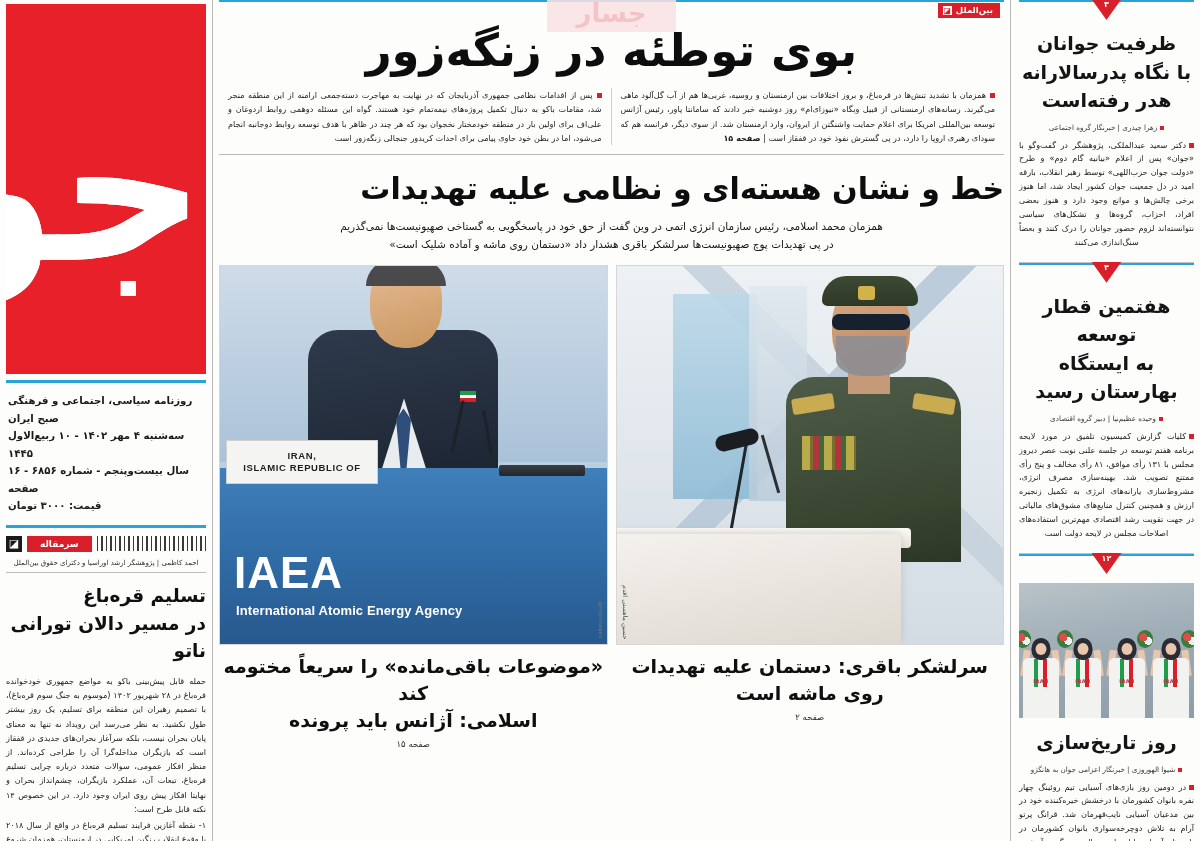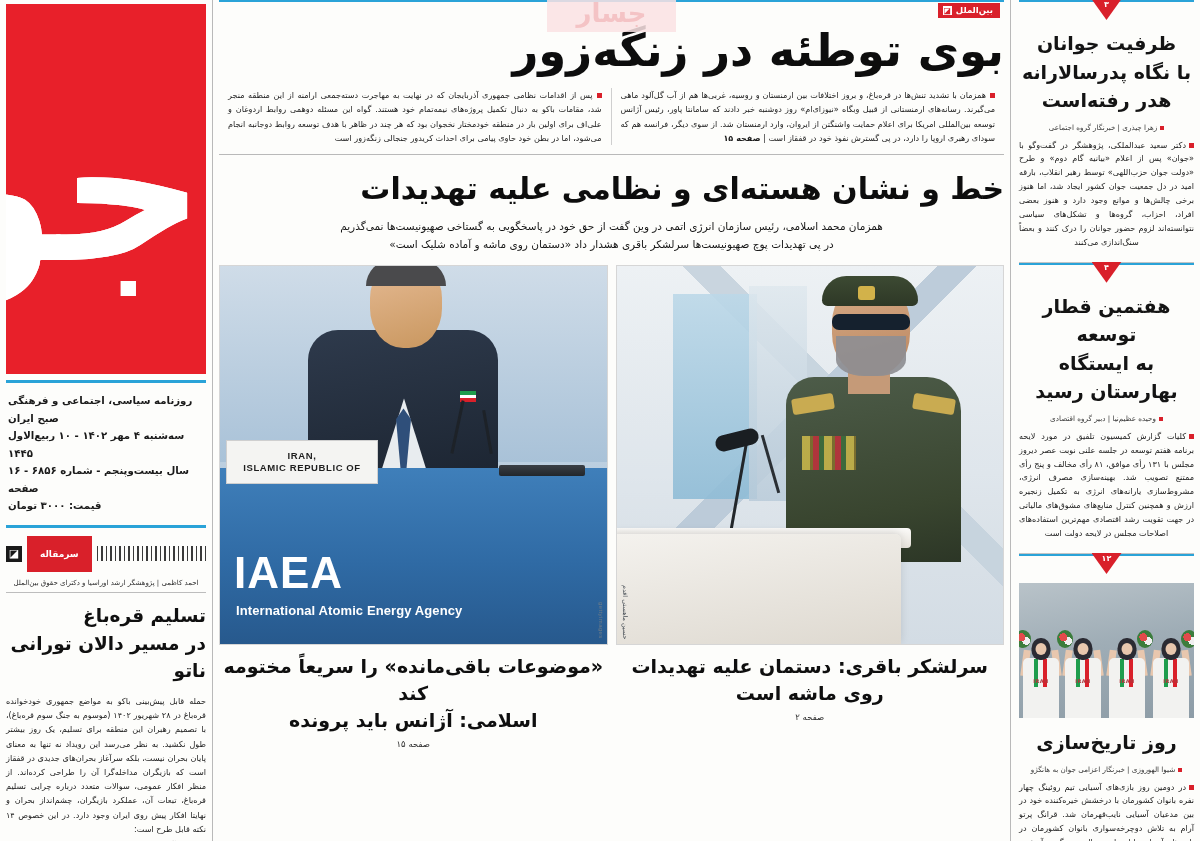--- a/index.html
+++ b/index.html
@@ -156,21 +156,21 @@
     font-size: 26px; font-weight: bold; color: #f3b9bc;
     opacity: .85; letter-spacing: -1px;
     font-family: "DejaVu Sans", sans-serif;
   }
   .watermark .wmbox {
     display: inline-block;
     background: #fbe3e4; padding: 0 30px 4px 30px;
   }
 
   .main-head {
-    font-size: 45px; font-weight: bold; 
+    font-size: 45px; font-weight: bold; text-align: center;
     color: #0d0d0d; line-height: 1.12;
     margin: 6px 0 12px 0; letter-spacing: -1px;
     font-family: "DejaVu Sans", sans-serif;
   }
 
   .lede-row {
     display: flex; flex-direction: row; gap: 0;
     border-bottom: 1px solid #b9b9b9;
     padding-bottom: 9px; margin-bottom: 0;
   }
@@ -448,21 +448,21 @@
     display: flex; flex-direction: row; align-items: center;
     gap: 5px; margin: 8px 0 7px 0;
   }
   .serm-icon {
     width: 16px; height: 16px; background: #1a1a1a;
     color: #fff; font-size: 11px; line-height: 16px;
     text-align: center; font-weight: bold;
   }
   .serm-tag {
     background: #d9202a; color: #fff; font-weight: bold;
-    font-size: 9px; padding: 13px 13px; direction: rtl;
+    font-size: 9px; padding: 3px 13px; direction: rtl;
   }
   .serm-bars {
     flex: 1 1 auto; height: 15px;
     background: repeating-linear-gradient(90deg,#3a3a3a 0 1.5px, transparent 1.5px 4.5px);
   }
   .op-byline {
     font-size: 7px; color: #2e2e2e; direction: rtl;
     text-align: center; padding-bottom: 5px;
     border-bottom: 1px solid #bdbdbd; margin-bottom: 9px;
   }

